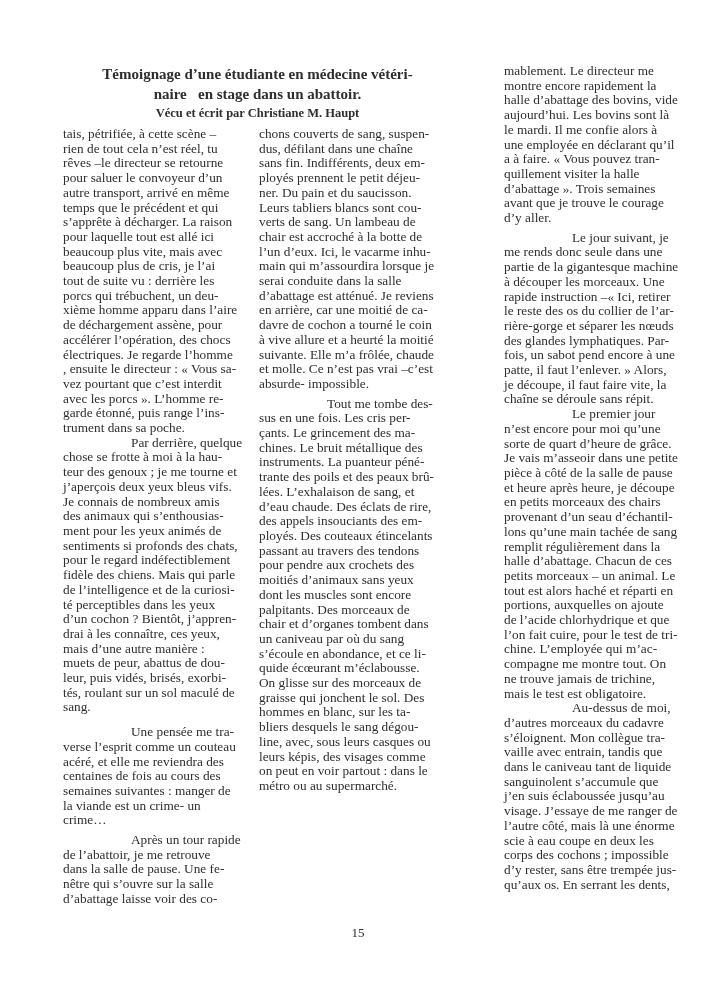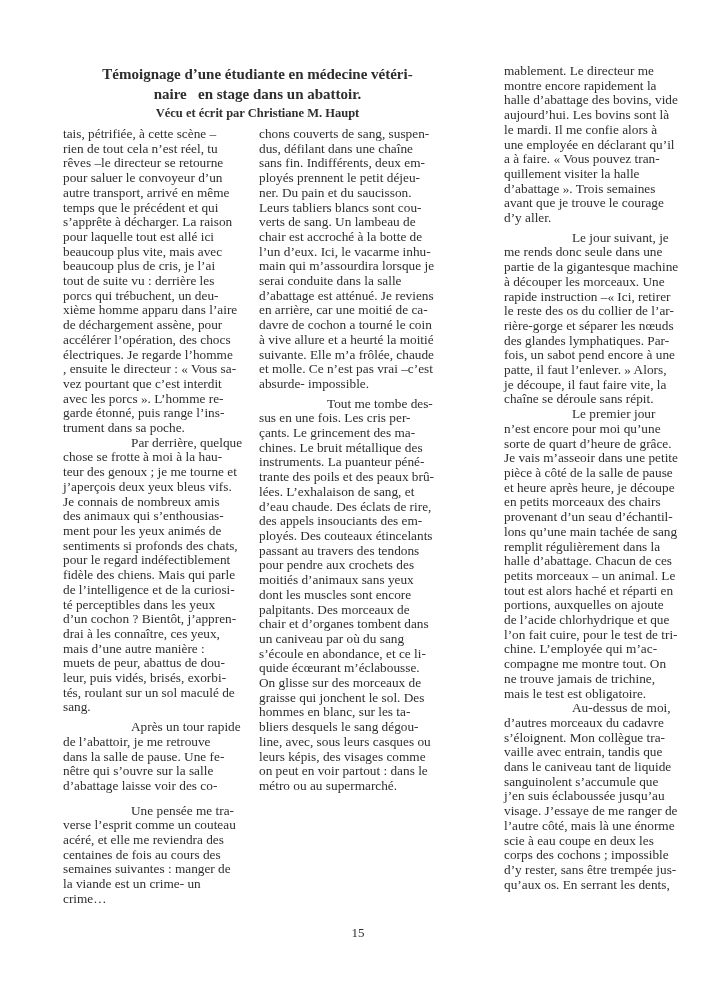--- a/index.html
+++ b/index.html
@@ -127,32 +127,32 @@
 fidèle des chiens. Mais qui parle
 de l’intelligence et de la curiosi-
 té perceptibles dans les yeux
 d’un cochon ? Bientôt, j’appren-
 drai à les connaître, ces yeux,
 mais d’une autre manière :
 muets de peur, abattus de dou-
 leur, puis vidés, brisés, exorbi-
 tés, roulant sur un sol maculé de
 sang.</p>
-          <p class="indent gap-sm">Après un tour rapide
-de l’abattoir, je me retrouve
-dans la salle de pause. Une fe-
-nêtre qui s’ouvre sur la salle
-d’abattage laisse voir des co-</p>
           <p class="indent gap-md">Une pensée me tra-
 verse l’esprit comme un couteau
 acéré, et elle me reviendra des
 centaines de fois au cours des
 semaines suivantes : manger de
 la viande est un crime- un
 crime…</p>
+          <p class="indent gap-sm">Après un tour rapide
+de l’abattoir, je me retrouve
+dans la salle de pause. Une fe-
+nêtre qui s’ouvre sur la salle
+d’abattage laisse voir des co-</p>
         </div>
         <div class="col body-text">
           <p>chons couverts de sang, suspen-
 dus, défilant dans une chaîne
 sans fin. Indifférents, deux em-
 ployés prennent le petit déjeu-
 ner. Du pain et du saucisson.
 Leurs tabliers blancs sont cou-
 verts de sang. Un lambeau de
 chair est accroché à la botte de

